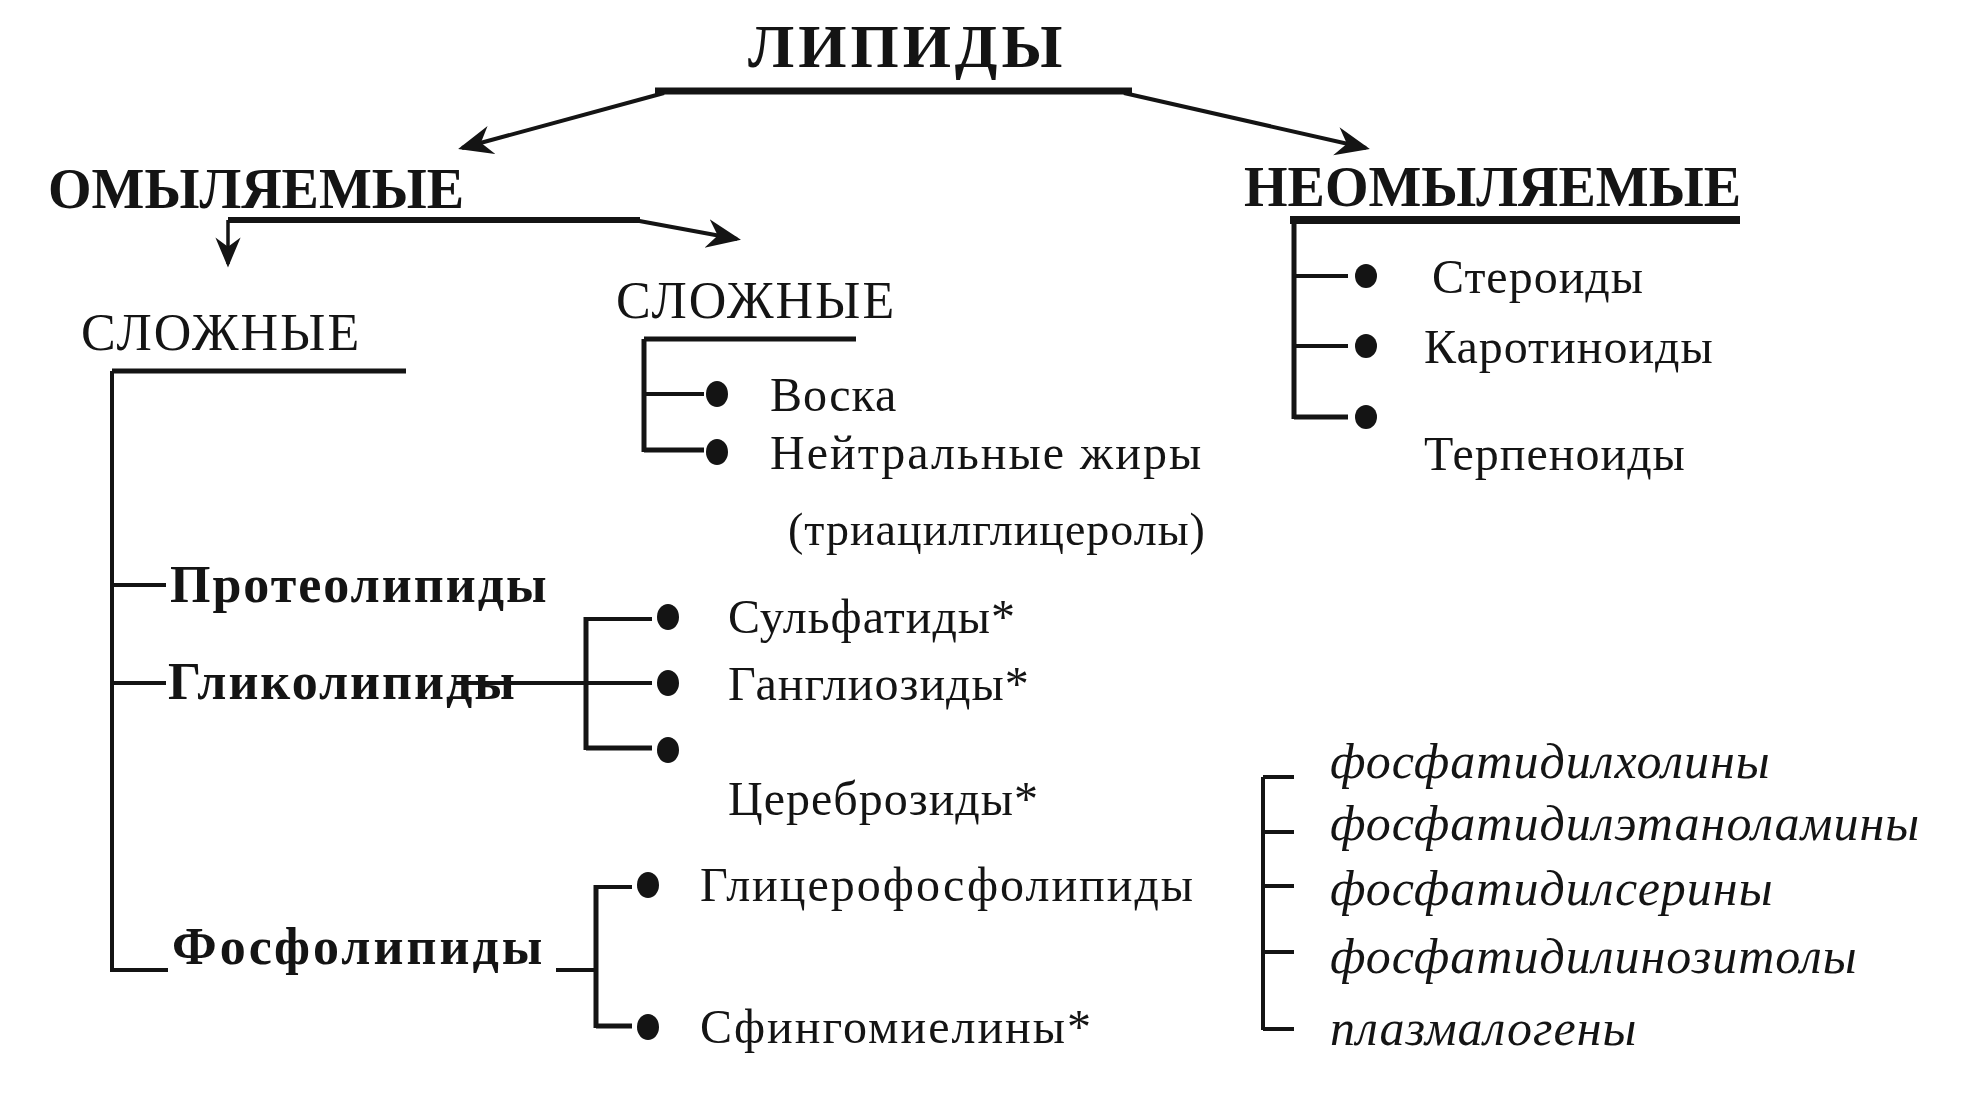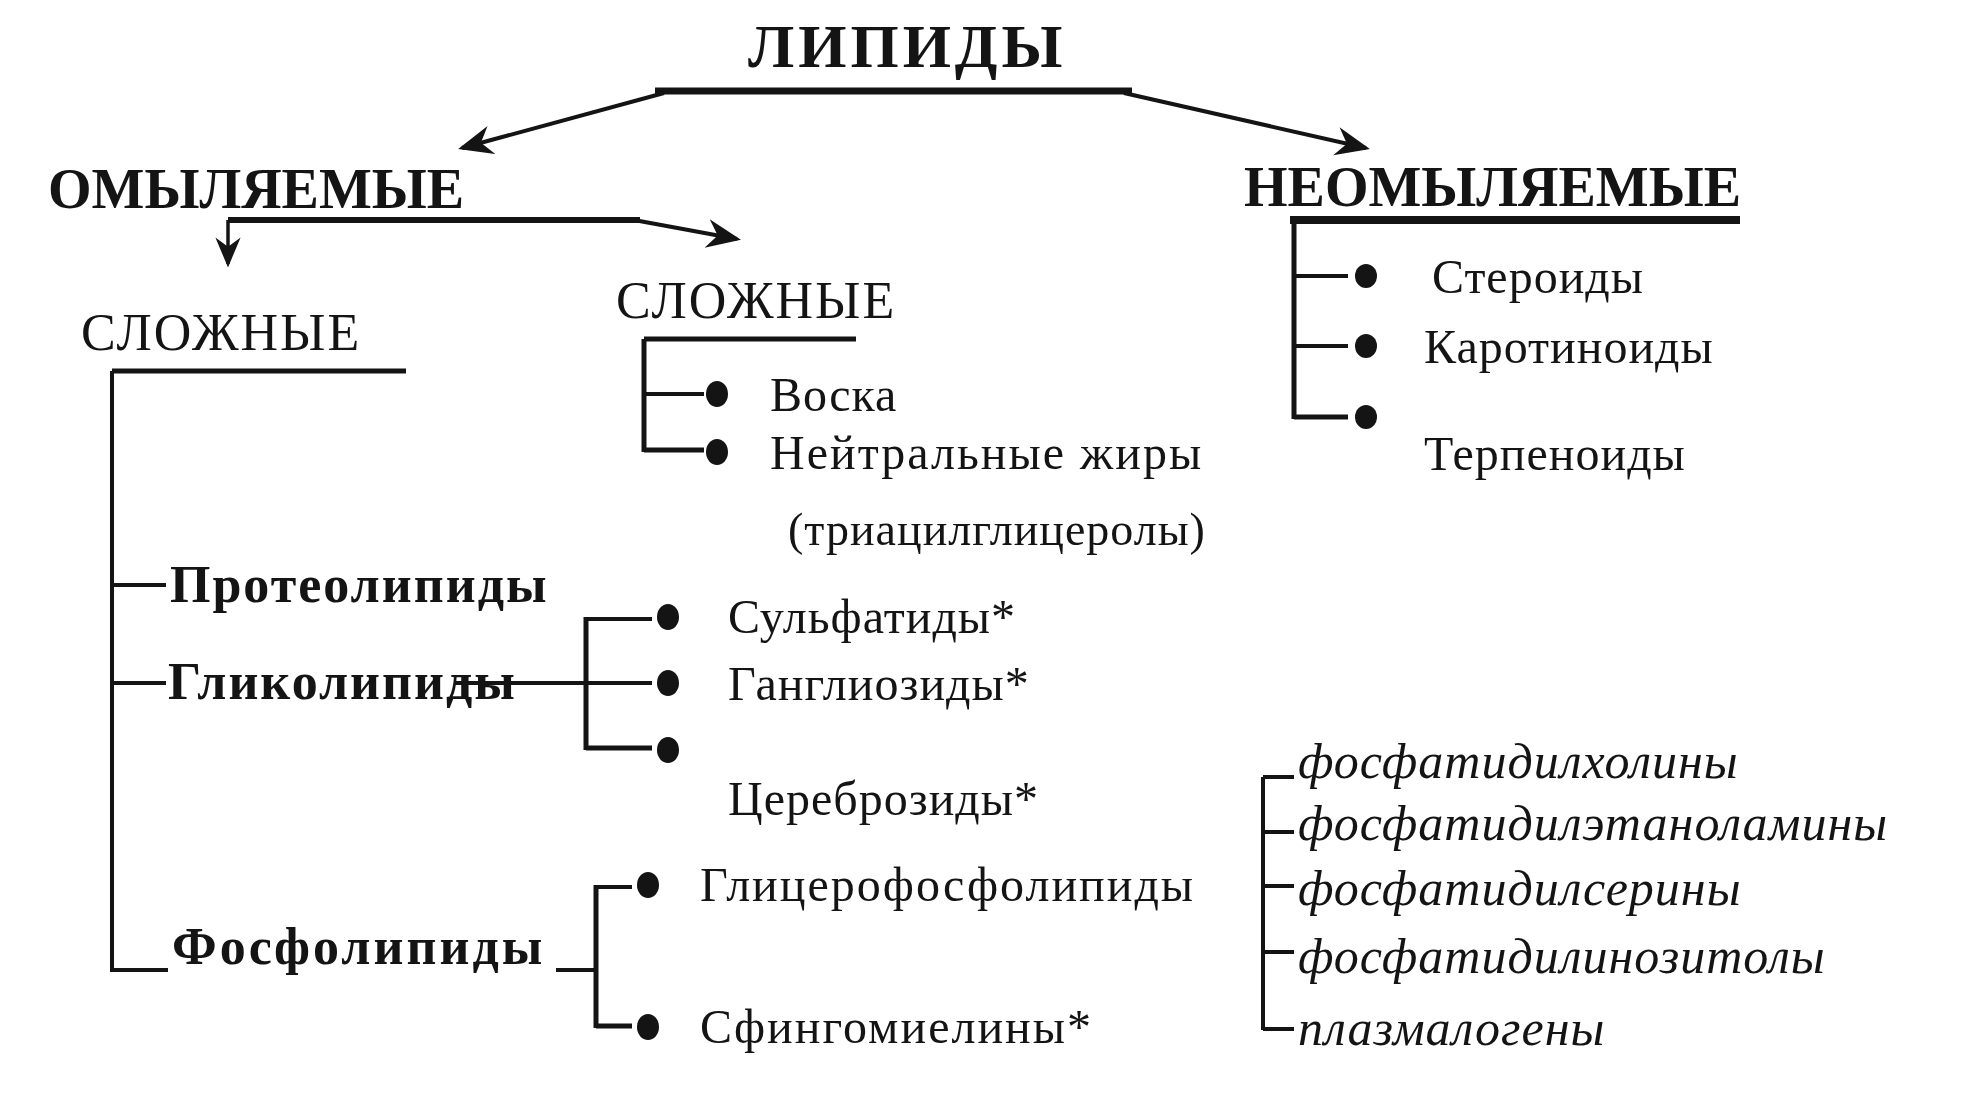--- a/index.html
+++ b/index.html
@@ -13,21 +13,21 @@
   }
   #wires{position:absolute;left:0;top:0;}
   .lbl{
     position:absolute;
     white-space:nowrap;
     line-height:1.05;
     color:#141414;
     font-family:"Liberation Serif","DejaVu Serif",serif;
   }
   .b{font-weight:bold;}
-  .i{font-style:italic;}
+  .i{font-style:italic;margin-left:32px;}
   .wire{stroke:#141414;fill:none;}
   .dot{fill:#141414;stroke:none;}
 </style>
 </head>
 <body>
 
 <div id="canvas">
 
   <svg id="wires" width="1976" height="1110" viewBox="0 0 1976 1110" aria-hidden="true">
     <defs>

